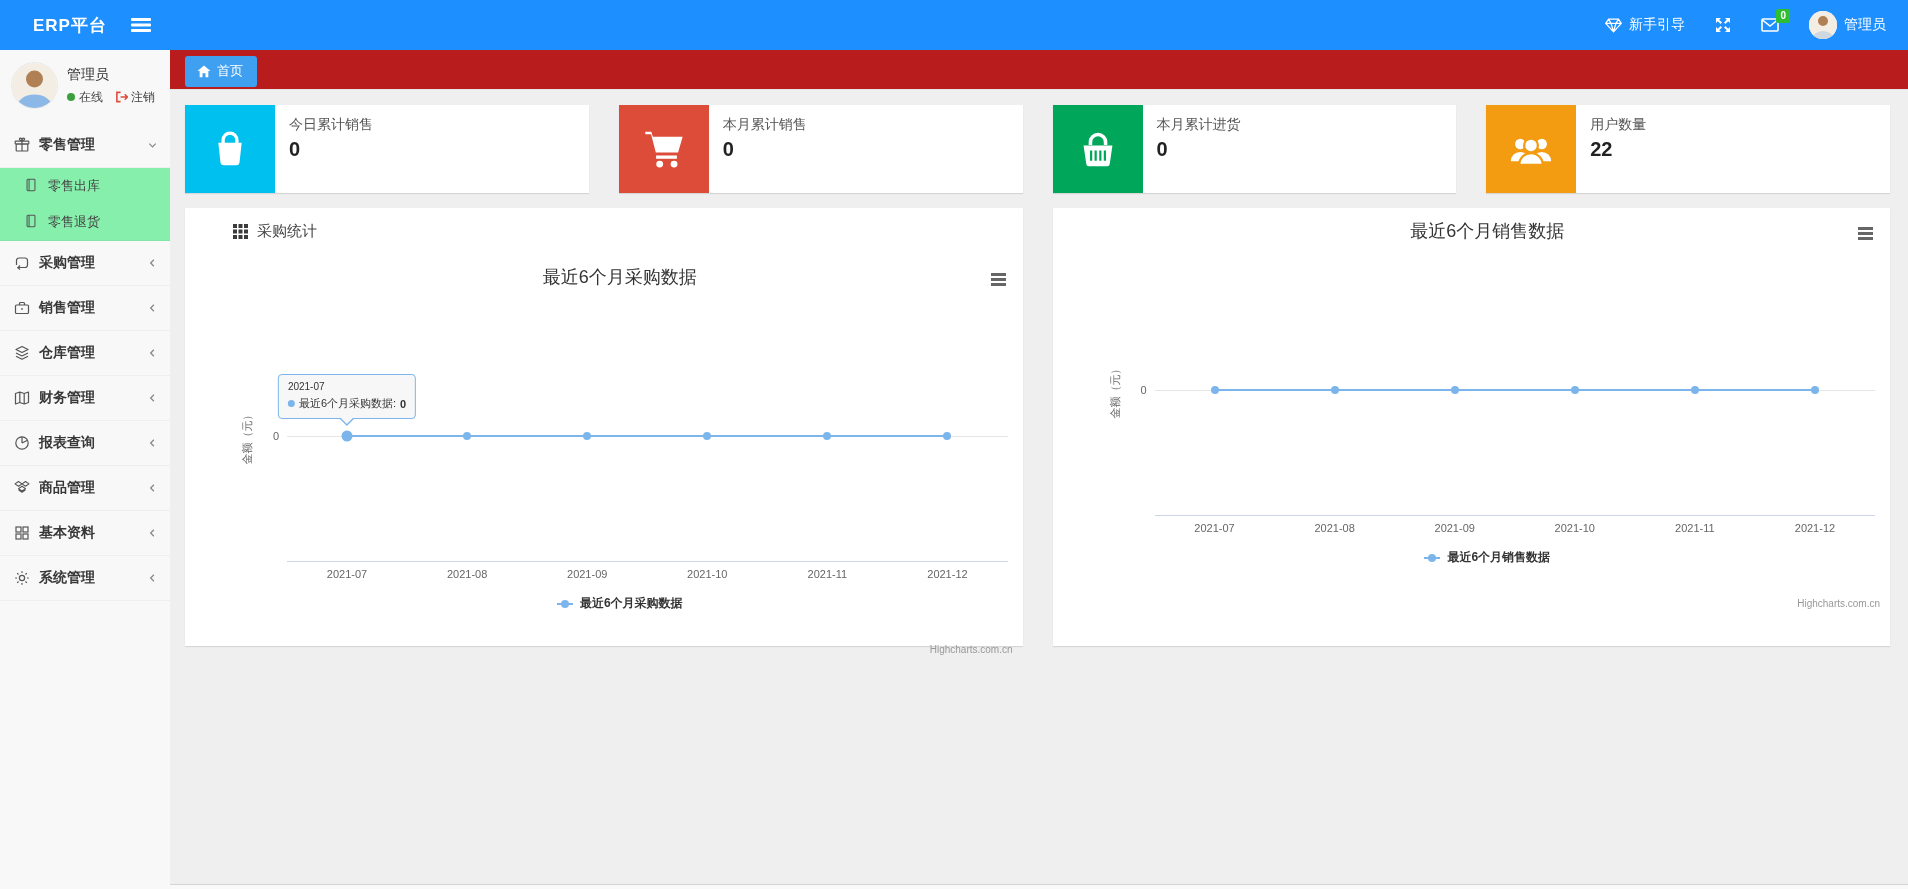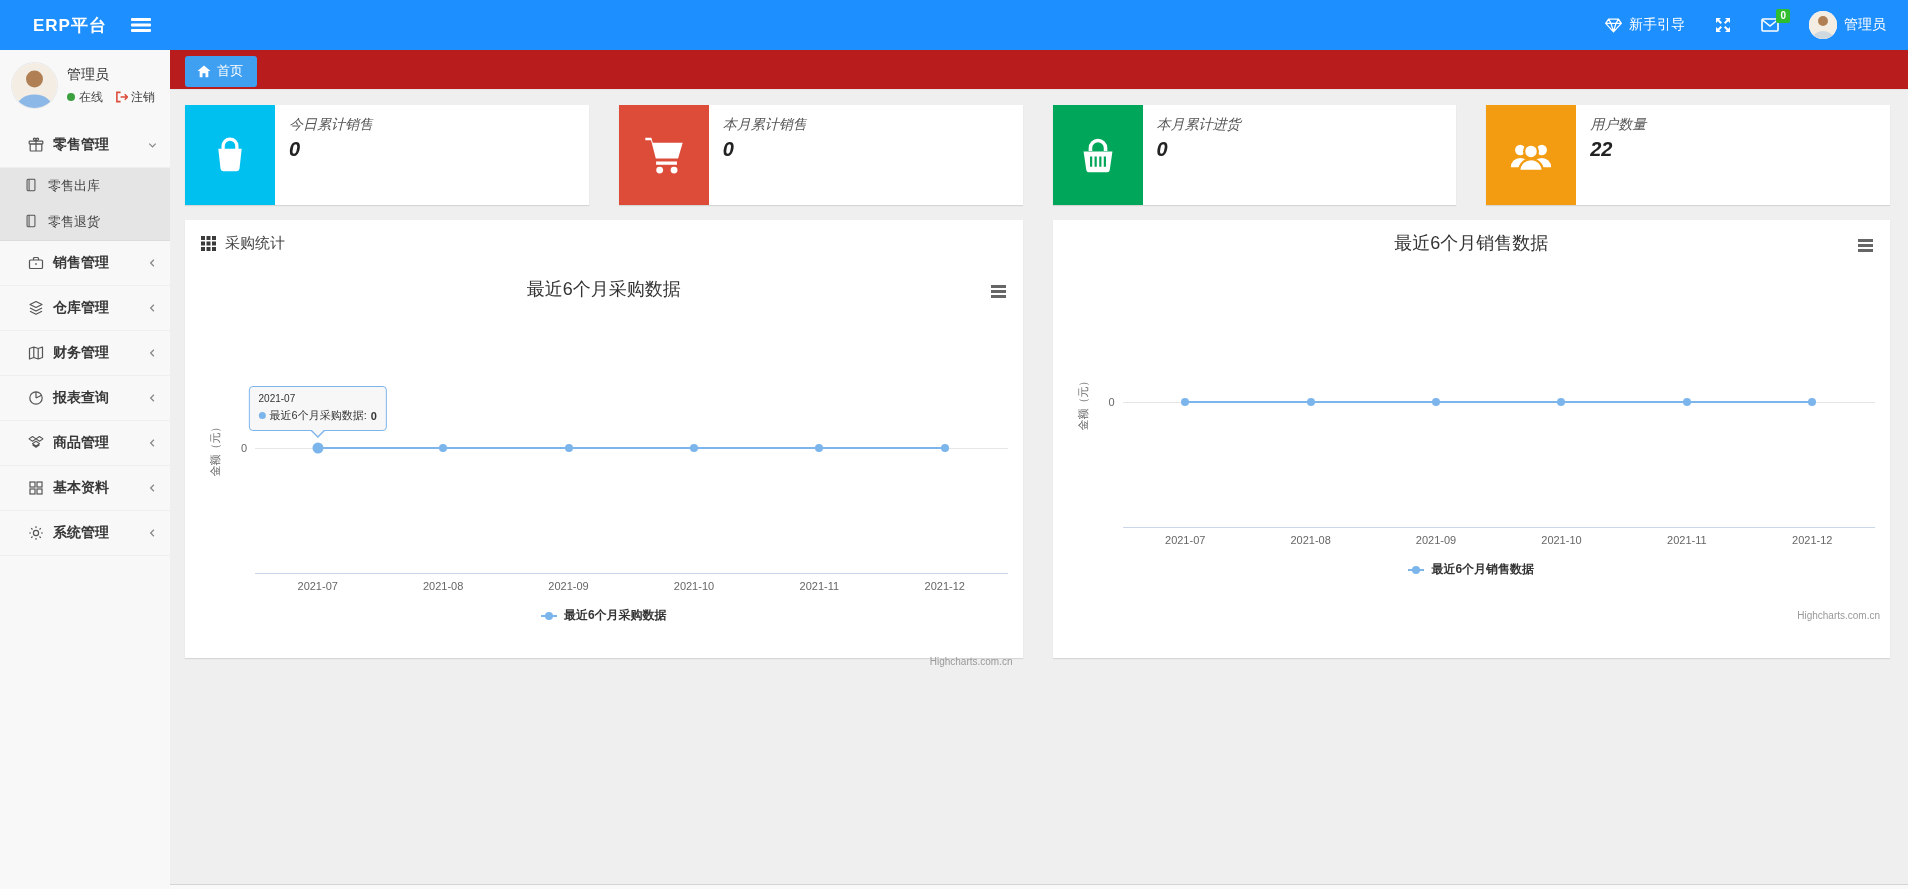--- a/index.html
+++ b/index.html
@@ -27,44 +27,44 @@
   .user-panel { display:flex; align-items:center; gap:10px; padding:13px 10px 15px 12px; }
   .avatar-lg { width:45px; height:45px; border-radius:50%; overflow:hidden; background:#fff; flex:none;
     box-shadow:0 0 0 1px rgba(0,0,0,0.06); }
   .user-name { font-size:14px; color:#333; margin-bottom:5px; }
   .status-row { display:flex; align-items:center; gap:4px; font-size:12px; color:#444; }
   .dot { width:8px; height:8px; border-radius:50%; background:#3c9f40; display:inline-block; }
   .logout { display:flex; align-items:center; gap:3px; margin-left:8px; cursor:pointer; color:#444; }
 
   .menu { list-style:none; margin:0; padding:0; }
   .menu-item { position:relative; display:flex; align-items:center; gap:9px;
-    padding:13px 28px; font-size:14px; font-weight:bold; color:#383838; cursor:pointer;
+    padding:13px 14px; font-size:14px; font-weight:bold; color:#383838; cursor:pointer;
     border-bottom:1px solid rgba(0,0,0,0.035); }
   .micon { width:16px; height:16px; flex:none; }
   .chev { position:absolute; right:12px; top:50%; transform:translateY(-50%); }
-  .submenu { list-style:none; margin:0; padding:0; background:#e5e5e5; border-bottom:1px solid rgba(0,0,0,0.04); }
+  .submenu { list-style:none; margin:0; padding:0; background:#86efac; border-bottom:1px solid rgba(0,0,0,0.04); }
   .submenu li { display:flex; align-items:center; gap:8px; padding:9px 10px 9px 24px;
     font-size:13px; color:#444; cursor:pointer; }
 
   
   .main { position:absolute; top:50px; left:170px; right:0; bottom:0; }
   .tabbar { height:40px; background:#b91c1c; border-bottom:1px solid #e4e4e4; padding:6px 16px 0 15px; }
   .tab { display:inline-flex; align-items:center; gap:6px; background:#3f9ff0; color:#fff;
     font-size:13px; padding:6px 14px 7px 12px; border-radius:3px; cursor:pointer; }
   .content { padding:15px 18px 0 15px; }
 
   .cards { display:grid; grid-template-columns:repeat(4,1fr); gap:30px; }
-  .card { background:#fff; height:100px; display:flex; box-shadow:0 1px 1px rgba(0,0,0,0.1);font-style:italic; }
+  .card { background:#fff; height:88px; display:flex; box-shadow:0 1px 1px rgba(0,0,0,0.1); }
   .card-icon { width:90px; flex:none; display:flex; align-items:center; justify-content:center; }
   .card-body { padding:11px 14px; overflow:hidden; }
   .card-label { font-size:14px; color:#555; white-space:nowrap; }
   .card-value { font-size:20px; font-weight:bold; color:#222; margin-top:4px; }
 
   .panels { display:grid; grid-template-columns:1fr 1fr; gap:30px; margin-top:15px; }
-  .panel { background:#fff; height:438px; box-shadow:0 1px 1px rgba(0,0,0,0.1); }
+  .panel { background:#fff; height:438px; box-shadow:0 1px 1px rgba(0,0,0,0.1);padding-left:32px; }
   .panel-header { height:46px; display:flex; align-items:center; gap:9px; padding:0 16px; font-size:15px; color:#444; }
 
   
   .chart { position:relative; height:392px; font-family:"Liberation Sans","DejaVu Sans",sans-serif; }
   .c-title { position:absolute; top:11px; left:0; right:0; text-align:center; font-size:18px; color:#333; }
   .c-export { position:absolute; top:16px; right:14px; cursor:pointer; padding:3px; }
   .c-export span { display:block; width:15px; height:3px; background:#666; margin-bottom:2px; }
   .c-ytitle { position:absolute; left:30px; top:183px; transform:translate(-50%,-50%) rotate(-90deg);
     font-size:11px; color:#666; white-space:nowrap; }
   .c-ytick { position:absolute; left:62px; top:182px; transform:translate(-100%,-50%); font-size:11px; color:#666; }
@@ -207,20 +207,34 @@
         <span class="micon">
           <svg viewBox="0 0 16 16" width="14" height="14" fill="none" stroke="#555" stroke-width="1.2">
               <rect x="3.5" y="1.5" width="9" height="13" rx="1"></rect>
               <path d="M5.8 1.5 V14.5"></path>
             </svg>
         </span>
         <span>零售退货</span>
       </li>
     </ul>
 
+    <li class="menu-item">
+      <span class="micon">
+        <svg viewBox="0 0 16 16" width="16" height="16" fill="none" stroke="#555" stroke-width="1.2">
+            <path d="M4.5 12.5 H11 a2.5 2.5 0 0 0 2.5-2.5 V5.5 A2.5 2.5 0 0 0 11 3 H5 A2.5 2.5 0 0 0 2.5 5.5 V10"></path>
+            <path d="M6 10.5 3.8 12.7 6 14.5"></path>
+          </svg>
+      </span>
+      <span>采购管理</span>
+      <span class="chev">
+        <svg width="11" height="11" viewBox="0 0 12 12" fill="none" stroke="#888" stroke-width="1.4">
+            <path d="M7.5 2.5 4 6 7.5 9.5"></path>
+          </svg>
+      </span>
+    </li>
 
     <li class="menu-item">
       <span class="micon">
         <svg viewBox="0 0 16 16" width="16" height="16" fill="none" stroke="#555" stroke-width="1.2">
             <rect x="1.5" y="5" width="13" height="8.5" rx="1"></rect>
             <path d="M5.5 5 V3.5 a1 1 0 0 1 1-1 h3 a1 1 0 0 1 1 1 V5 M8 8 v2"></path>
           </svg>
       </span>
       <span>销售管理</span>
       <span class="chev">

